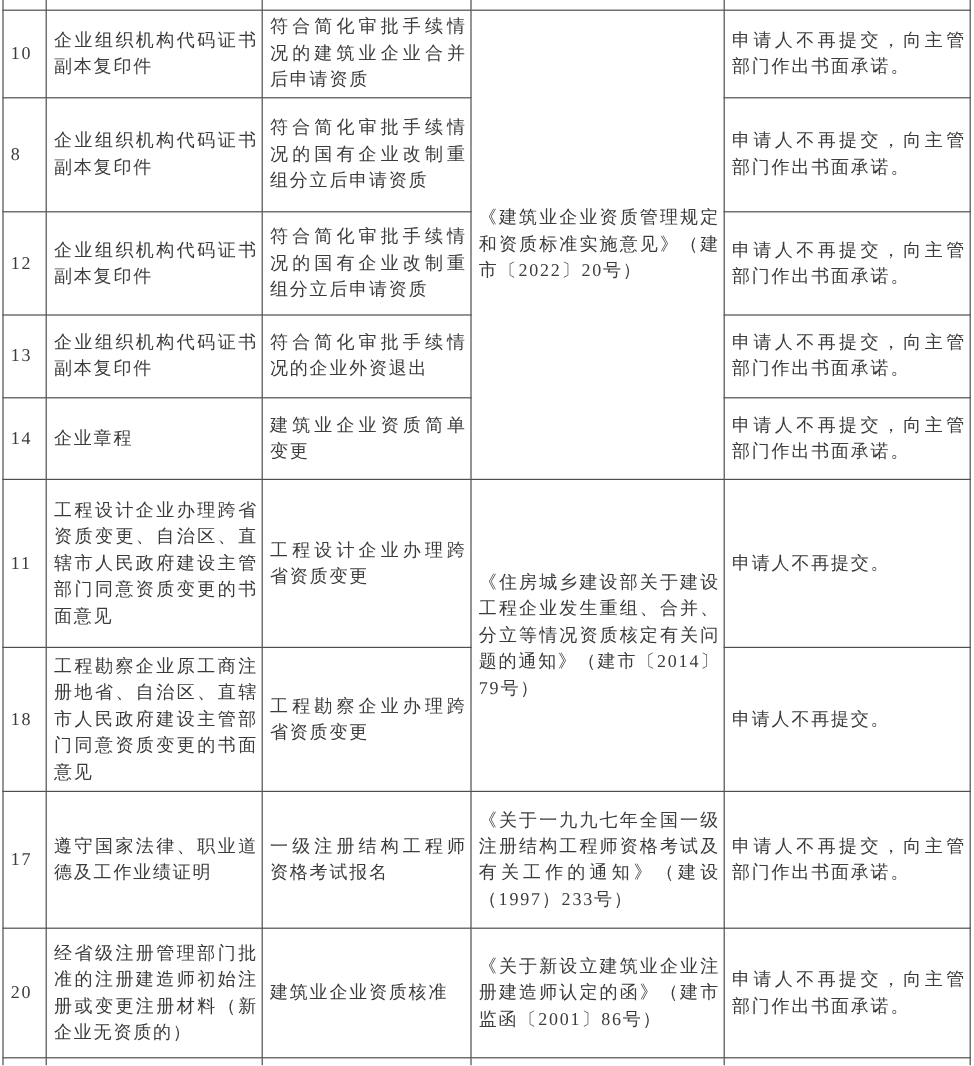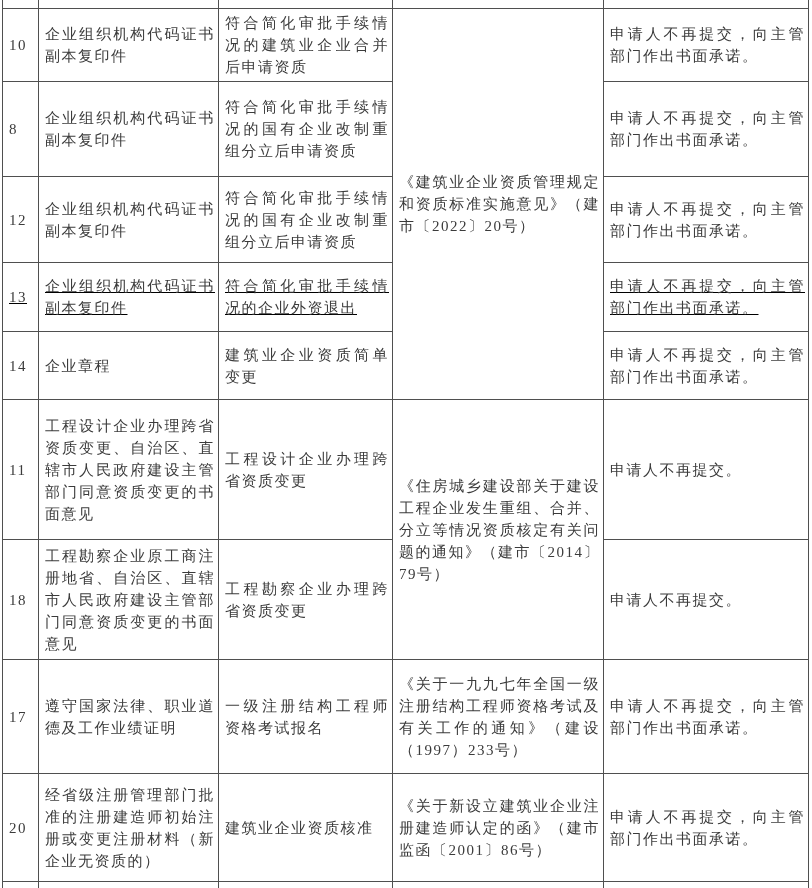--- a/index.html
+++ b/index.html
@@ -45,21 +45,21 @@
     letter-spacing: 0;
   }
   td.red-text {
     color: var(--red);
   }
   
   tr.r-top    { height: 20px; }
   tr.r-10     { height: 72px; }
   tr.r-11     { height: 95px; }
   tr.r-12     { height: 86px; }
-  tr.r-13     { height: 69px; text-decoration: underline; }
+  tr.r-13     { height: 69px; }
   tr.r-14     { height: 68px; padding-left: 13px; }
   tr.r-15     { height: 140px; }
   tr.r-16     { height: 120px; }
   tr.r-17     { height: 114px; }
   tr.r-18     { height: 108px; }
   tr.r-bottom { height: 20px; }
 </style>
 </head>
 <body>
 

